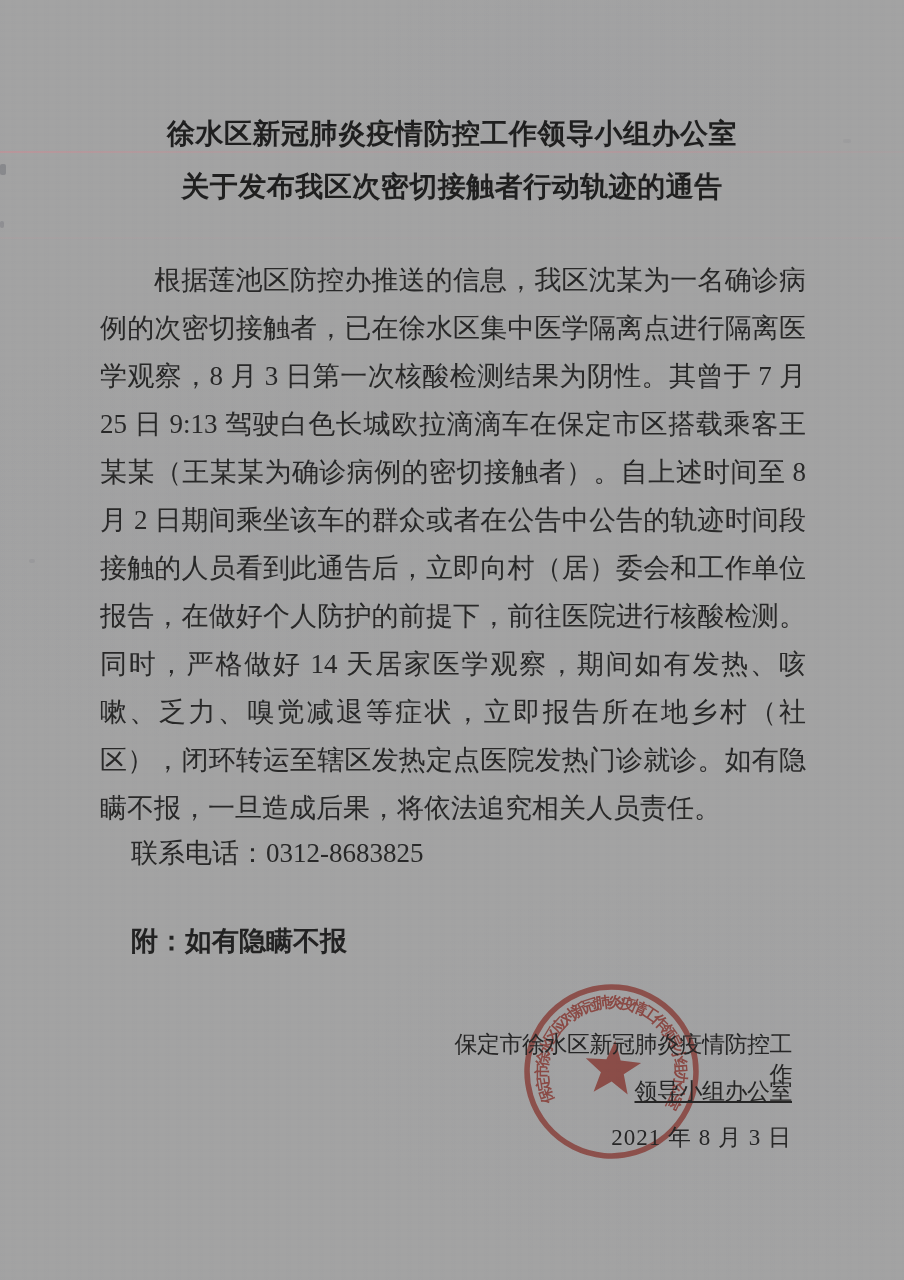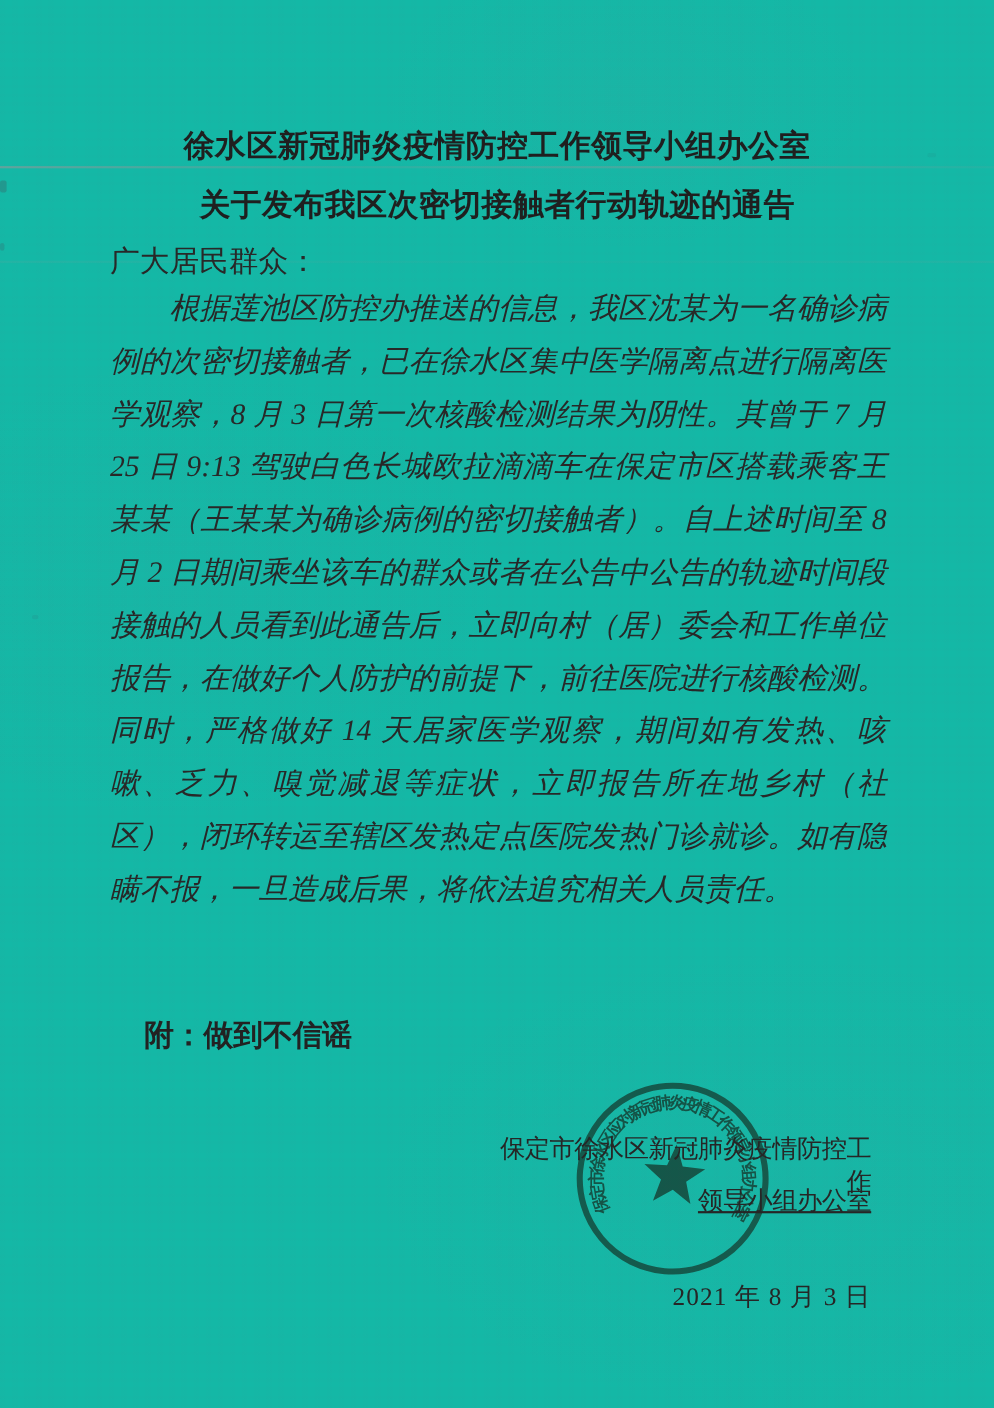--- a/index.html
+++ b/index.html
@@ -1,20 +1,20 @@
 <!DOCTYPE html>
 <html lang="zh"><head>
 <meta charset="utf-8">
 <style>
   html,body{margin:0;padding:0;background:#e9e9ea;}
   .page{
     position:relative;
     width:904px;height:1280px;
     margin:0 auto;
-    background:#14b8a6;
+    background:#a3a3a3;
     overflow:hidden;
     font-family:"Liberation Serif","DejaVu Serif",serif;
     color:#282828;
   }
   
   .page::before{
     content:"";position:absolute;inset:0;pointer-events:none;
     background:
       radial-gradient(ellipse 320px 200px at 63% 7%, rgba(125,128,152,0.055), transparent 70%),
       radial-gradient(ellipse 420px 300px at 18% 42%, rgba(120,124,142,0.04), transparent 72%),
@@ -48,39 +48,39 @@
   .salutation{
     position:absolute;left:100px;top:221px;
     font-size:27px;line-height:32px;
   }
   .para{
     position:absolute;left:100px;width:706px;
     font-size:27px;line-height:48px;
     text-align:justify;text-justify:inter-ideograph;
     text-indent:2em;
   }
-  .para.p1{top:256px;font-style:italic;}
+  .para.p1{top:256px;}
   .para.p2{top:733px;}
   .contact{
     position:absolute;left:100px;width:706px;top:829px;
     font-size:27px;line-height:48px;text-indent:1.15em;
   }
   .attachment{
     position:absolute;left:100px;width:706px;top:917px;
     font-size:27px;line-height:48px;text-indent:1.15em;font-weight:bold;
     color:#222;
   }
 
   .signature-line{
     position:absolute;left:442px;width:350px;text-align:right;
     font-size:23px;line-height:30px;color:#262626;letter-spacing:-0.5px;
   }
   .signature-line.sl1{top:1030px;}
   .signature-line.sl2{top:1077px;text-decoration:underline;}
-  .signature-line.sl3{top:1123px;letter-spacing:1px;margin-top:41px;}
+  .signature-line.sl3{top:1123px;letter-spacing:1px;}
 
   .stamp{
     position:absolute;left:521px;top:981px;width:181px;height:181px;
     mix-blend-mode:multiply;opacity:.88;
     transform:rotate(5deg);
     pointer-events:none;
   }
   .stamp text{
     font-family:"Liberation Serif","DejaVu Serif",serif;
     font-weight:bold;
@@ -94,27 +94,27 @@
   <div class="scanline pink-top"></div>
   <div class="scanline pink-low"></div>
   <div class="speck s1"></div>
   <div class="speck s2"></div>
   <div class="speck s3"></div>
   <div class="speck s4"></div>
 
   <div class="title l1">徐水区新冠肺炎疫情防控工作领导小组办公室</div>
   <div class="title l2">关于发布我区次密切接触者行动轨迹的通告</div>
 
-  <div class="salutation">广大居民群众：</div>
 
   <div class="para p1">根据莲池区防控办推送的信息，我区沈某为一名确诊病例的次密切接触者，已在徐水区集中医学隔离点进行隔离医学观察，8 月 3 日第一次核酸检测结果为阴性。其曾于 7 月 25 日 9:13 驾驶白色长城欧拉滴滴车在保定市区搭载乘客王某某（王某某为确诊病例的密切接触者）。自上述时间至 8 月 2 日期间乘坐该车的群众或者在公告中公告的轨迹时间段接触的人员看到此通告后，立即向村（居）委会和工作单位报告，在做好个人防护的前提下，前往医院进行核酸检测。同时，严格做好 14 天居家医学观察，期间如有发热、咳嗽、乏力、嗅觉减退等症状，立即报告所在地乡村（社区），闭环转运至辖区发热定点医院发热门诊就诊。如有隐瞒不报，一旦造成后果，将依法追究相关人员责任。</div>
 
 
+  <div class="contact">联系电话：0312-8683825</div>
 
-  <div class="attachment">附：做到不信谣</div>
+  <div class="attachment">附：如有隐瞒不报</div>
 
   <svg class="stamp" viewBox="0 0 180 180" xmlns="http://www.w3.org/2000/svg">
     <defs>
       <path id="sealArc" d="M 35.7 123.9 A 64 64 0 1 1 144.3 123.9" fill="none"></path>
     </defs>
     <circle cx="90" cy="90" r="84" fill="none" stroke-width="5.5" opacity="0.82" stroke="#cf4a3f"></circle>
     <polygon opacity="0.85" points="91,59 98.1,78.3 118.6,79 102.4,91.7 108,111.5 91,100 74,111.5 79.6,91.7 63.4,79 83.9,78.3" fill="#cf4a3f"></polygon>
     <text font-size="15" opacity="0.88" fill="#cf4a3f">
       <textPath href="#sealArc" xlink:href="#sealArc" textLength="268" lengthAdjust="spacing">保定市徐水区应对新冠肺炎疫情工作领导小组办公室</textPath>
     </text>

